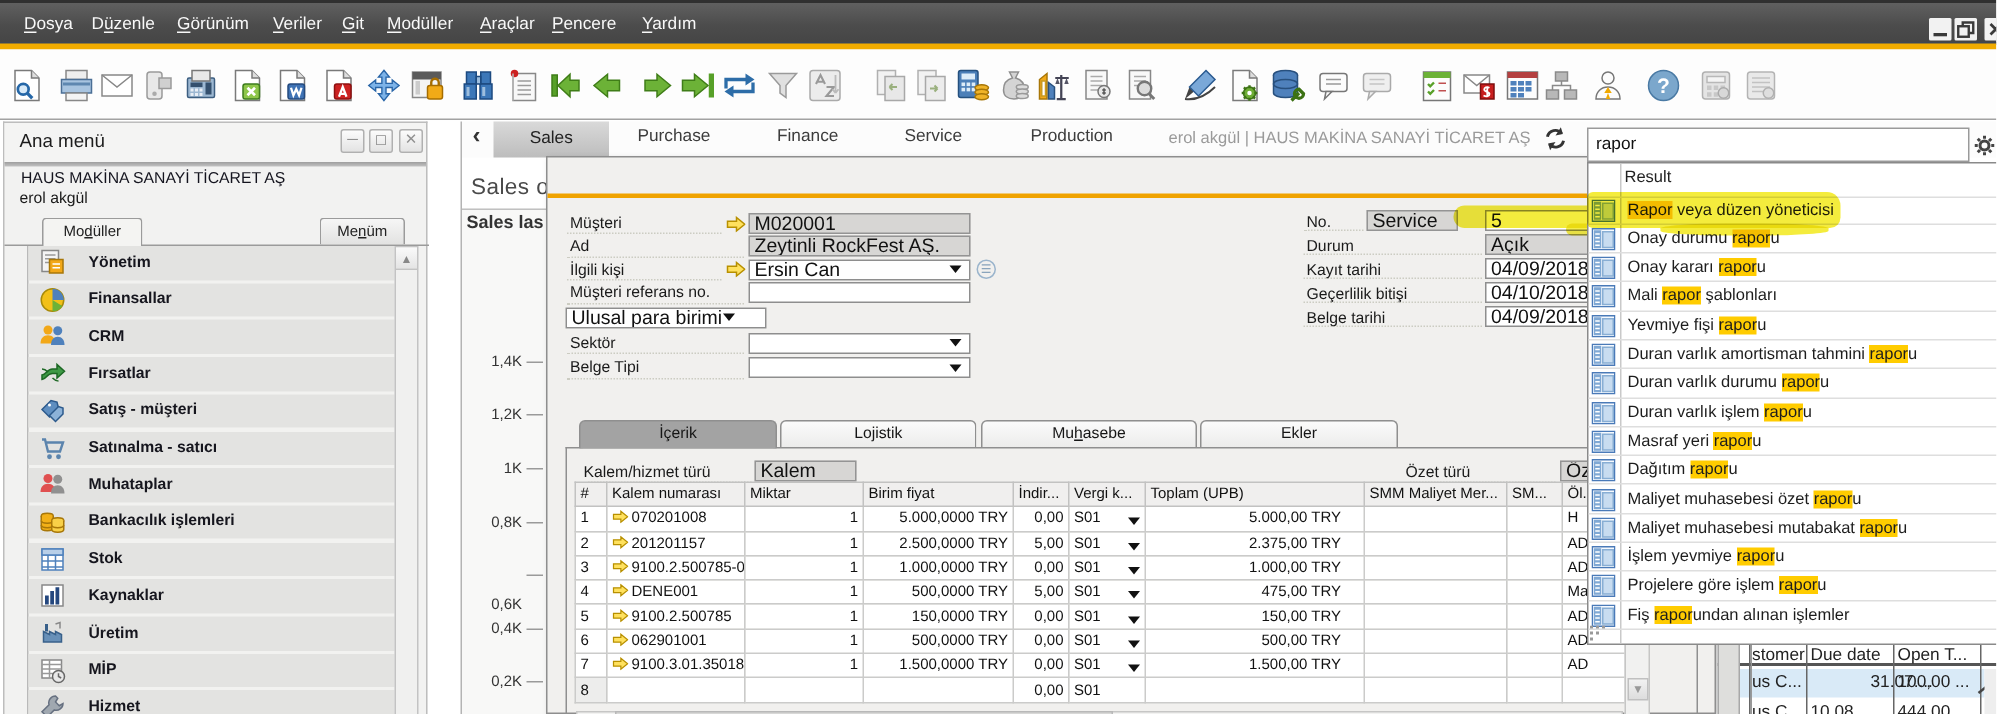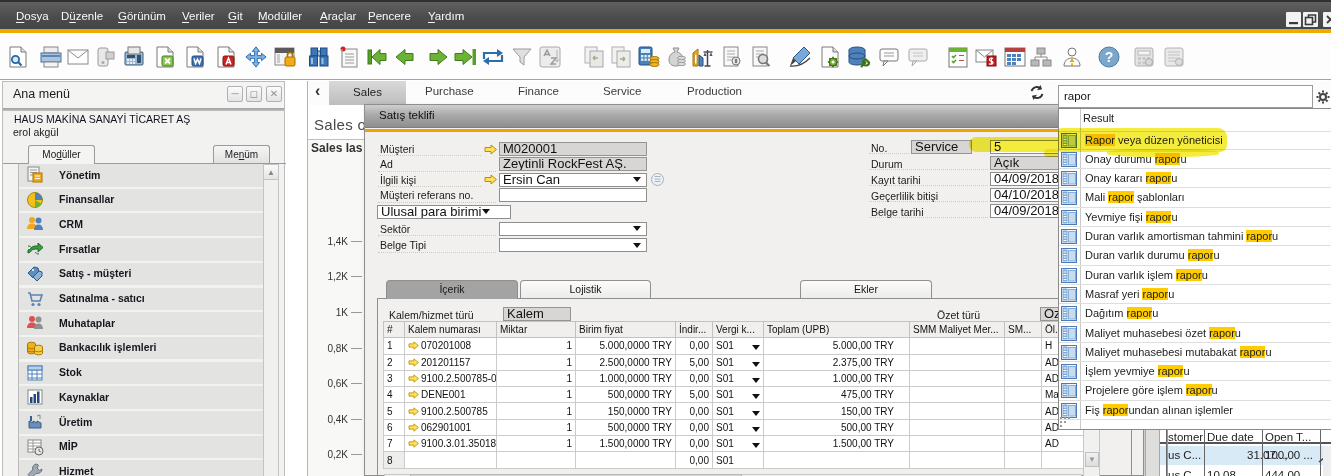--- a/index.html
+++ b/index.html
@@ -478,44 +478,42 @@
     <div id="tab-sales">Sales</div>
     <span class="tabtxt" style="left:117px;">Purchase</span>
     <span class="tabtxt" style="left:210px;">Finance</span>
     <span class="tabtxt" style="left:295px;">Service</span>
     <span class="tabtxt" style="left:379px;">Production</span>
     <svg style="position:absolute; left:720px; top:3px; width:18px; height:17px;" viewBox="0 0 20 19">
         <path d="M4 8a6 6 0 0110.5-2.5M16 11a6 6 0 01-10.5 2.5" fill="none" stroke="#333" stroke-width="2.2"></path>
         <path d="M14 1l1.5 5L10 7z" fill="#333"></path>
         <path d="M6 18l-1.5-5L10 12z" fill="#333"></path>
       </svg>
+    <span id="userline">erol akgül | HAUS MAKİNA SANAYİ TİCARET AŞ</span>
   </div>
 
   <div class="abs" id="salesov">Sales ov</div>
   <div class="abs" id="chartpanel"></div>
   <div class="abs" id="saleslas">Sales las</div>
   <span class="ylab" style="top:236px;">1,4K</span>
     <div class="ytick" style="top:241px;"></div>
   <span class="ylab" style="top:271px;">1,2K</span>
     <div class="ytick" style="top:276px;"></div>
   <span class="ylab" style="top:307px;">1K</span>
     <div class="ytick" style="top:312px;"></div>
   <span class="ylab" style="top:343px;">0,8K</span>
     <div class="ytick" style="top:348px;"></div>
-  <span class="ylab" style="top:378px;">0,6K</span>
+  <span class="ylab" style="top:398px;">0,6K</span>
     <div class="ytick" style="top:383px;"></div>
   <span class="ylab" style="top:414px;">0,4K</span>
     <div class="ytick" style="top:419px;"></div>
   <span class="ylab" style="top:449px;">0,2K</span>
     <div class="ytick" style="top:454px;"></div>
 
   <div class="abs" id="win">
-    <div id="win-title">
-        <span class="t">Satış teklifi</span>
-      </div>
     <div id="win-gold"></div>
     <div class="dot" style="left:13px; top:50px; width:103px;"></div>
     <div class="dot" style="left:13px; top:65.5px; width:118px;"></div>
     <div class="dot" style="left:13px; top:81px; width:103px;"></div>
     <div class="dot" style="left:13px; top:96.5px; width:118px;"></div>
     <div class="dot" style="left:13px; top:130px; width:118px;"></div>
     <div class="dot" style="left:13px; top:146.5px; width:118px;"></div>
     <div class="dot" style="left:504px; top:48px; width:40px;"></div>
     <div class="dot" style="left:504px; top:64px; width:119px;"></div>
     <div class="dot" style="left:504px; top:80px; width:119px;"></div>
@@ -555,20 +553,21 @@
     <div class="field ro" style="left:625px; top:50.5px; width:75px;">Açık</div>
     <span class="flabel" style="left:506px; top:69px;">Kayıt tarihi</span>
     <div class="field ed" style="left:625px; top:66.5px; width:75px;">04/09/2018</div>
     <span class="flabel" style="left:506px; top:85px;">Geçerlilik bitişi</span>
     <div class="field ed" style="left:625px; top:82.5px; width:75px;">04/10/2018</div>
     <span class="flabel" style="left:506px; top:101px;">Belge tarihi</span>
     <div class="field ed" style="left:625px; top:98.5px; width:75px;">04/09/2018</div>
 
     <div class="itab act" style="left:21px; width:132px;">İçerik</div>
     <div class="itab" style="left:155px; width:131px;">Lo<u>j</u>istik</div>
+    <div class="itab" style="left:289px; width:144px;">Mu<u>h</u>asebe</div>
     <div class="itab" style="left:435px; width:132px;">Ekler</div>
     <div id="ibox"></div>
     <span class="flabel" style="left:24px; top:204px;">Kalem/hizmet türü</span>
     <div class="field ro" style="left:138px; top:202px; width:68px;">Kalem</div>
     <span class="flabel" style="left:572px; top:204px;">Özet türü</span>
     <div class="field ro" style="left:675px; top:202px; width:65px;">Öze</div>
 
     <table id="itable">
       <tbody>
           <tr class="hd">

